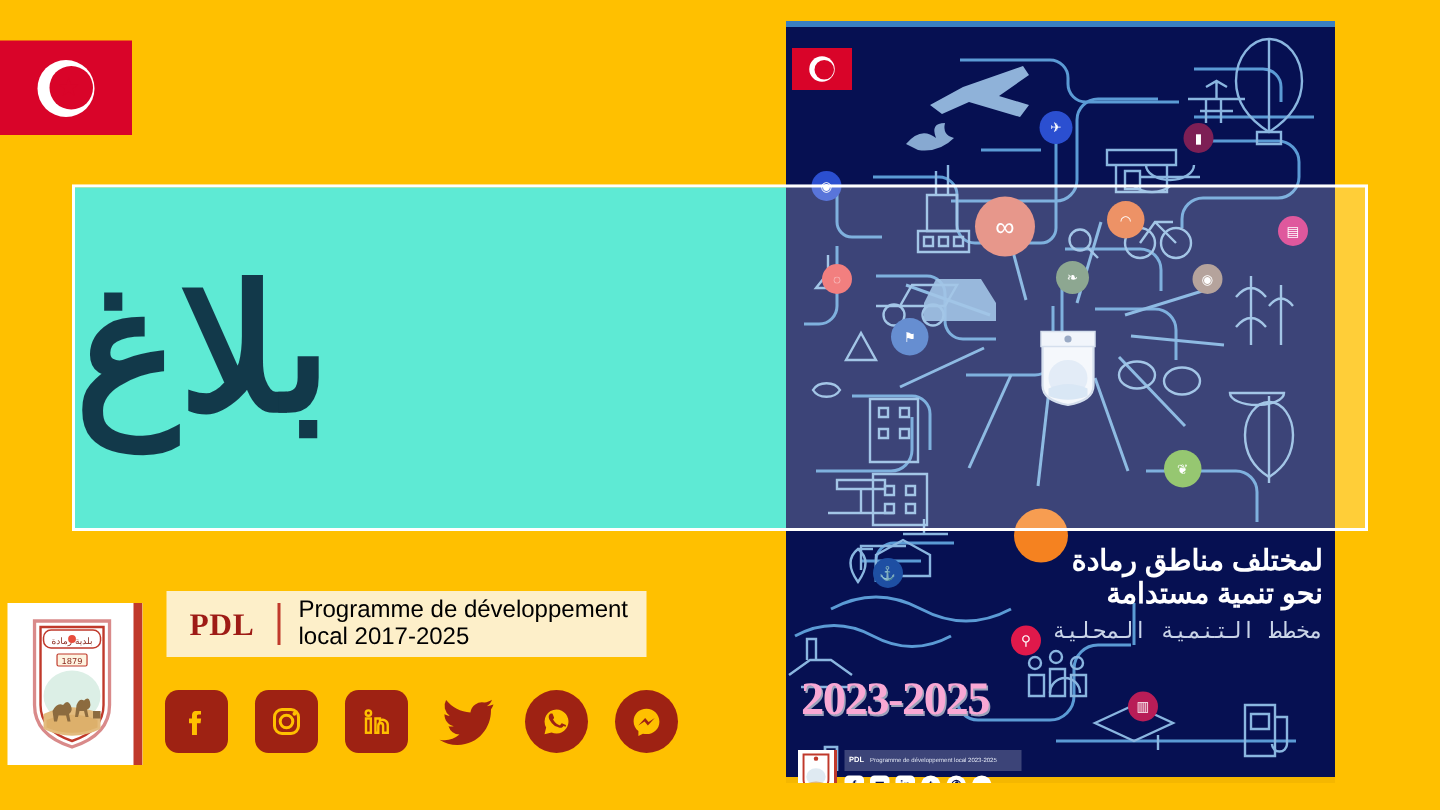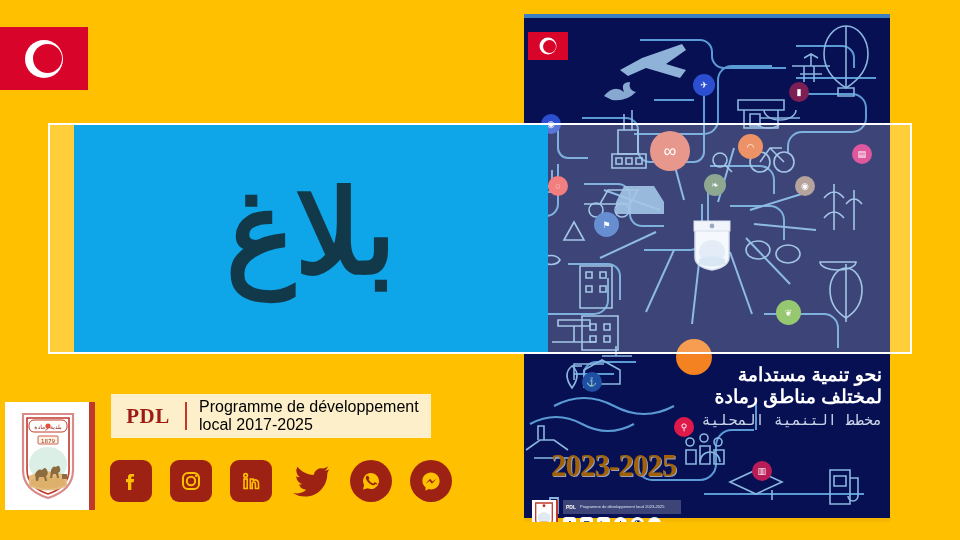--- a/index.html
+++ b/index.html
@@ -27,22 +27,22 @@
 
   
   #highlight-band{
     position:absolute;left:48px;top:123px;width:864px;height:231px;
     box-sizing:border-box;border:2px solid #ffffff;
     background:rgba(255,255,255,0.22);
     pointer-events:none;z-index:30;
   }
   #headline-panel{
     position:absolute;left:50px;top:125px;width:474px;height:227px;
-    background:#0ea5e9;z-index:31;
-    display:flex;align-items:center;justify-content:center;margin-left:24px;
+    background:#5eead4;z-index:31;
+    display:flex;align-items:center;justify-content:flex-start;
   }
   #headline-text{
     color:#12394a;font-weight:bold;font-size:116px;line-height:1;
     direction:rtl;letter-spacing:-2px;
     transform:translateY(-6px);
   }
 
   
   #muni-logo{
     position:absolute;left:5px;top:402px;width:90px;height:108px;
@@ -83,24 +83,23 @@
 
   .badge{position:absolute;border-radius:50%;display:flex;align-items:center;justify-content:center;
          color:#fff;font-size:9px;}
 
   #poster-sun{position:absolute;left:152px;top:325px;width:36px;height:36px;border-radius:50%;background:#f58220;z-index:6;}
 
   #poster-title-wrap{position:absolute;right:8px;top:350px;width:230px;text-align:right;direction:rtl;z-index:8;}
   .poster-title{color:#ffffff;font-weight:bold;font-size:19px;line-height:1.15;}
   .poster-sub{color:#c9d4e8;font-size:15px;margin-top:3px;font-family:Liberation Mono, monospace;}
   #poster-years{
-    position:absolute;left:10px;top:434px;color:#a16207;font-weight:bold;
+    position:absolute;left:10px;top:434px;color:#f9a8d4;font-weight:bold;
     font-size:31px;font-family:"Liberation Serif",serif;letter-spacing:-1px;z-index:8;
     text-shadow:1px 1px 0 #9aa2bb;
-    margin-left:17px;
   }
 
   #poster-footer{position:absolute;left:8px;top:486px;display:flex;align-items:flex-start;gap:5px;z-index:9;}
   #pf-logo{width:26px;height:32px;background:#fff;position:relative;}
   #pf-logo .red-bar{position:absolute;right:0;top:0;width:2px;height:100%;background:#c0392b;}
   #pf-right{display:flex;flex-direction:column;gap:3px;}
   #pf-pdl{width:118px;height:14px;background:rgba(255,255,255,.22);display:flex;align-items:center;gap:4px;padding-left:3px;box-sizing:border-box;}
   #pf-pdl .t{font-size:5px;color:#fff;font-weight:bold;}
   #pf-pdl .d{font-size:4px;color:#dfe4f2;line-height:1.1;}
   #pf-social{display:flex;gap:4px;}
@@ -262,22 +261,22 @@
 
     <svg class="center-shield" viewBox="0 0 40 52">
       <path d="M3 4 h34 v34 q0 10 -17 13 q-17 -3 -17 -13z" fill="#f2f6fb" stroke="#c9d6e8" stroke-width="1.5"></path>
       <rect x="2" y="2" width="36" height="10" fill="#eef3fa" stroke="#c9d6e8" stroke-width="1"></rect>
       <circle cx="20" cy="7" r="2.4" fill="#7e93b5"></circle>
       <ellipse cx="20" cy="33" rx="13" ry="12" fill="#dbe7f5"></ellipse>
       <path d="M7 40 q13 -6 26 0 v5 q-13 5 -26 0z" fill="#cfe0f2"></path>
     </svg>
 
     <div id="poster-title-wrap">
+      <div class="poster-title">لمختلف مناطق رمادة</div>
       <div class="poster-title">نحو تنمية مستدامة</div>
-      <div class="poster-title">لمختلف مناطق رمادة</div>
       <div class="poster-sub">مخطط التنمية المحلية</div>
     </div>
 
     <div id="poster-years">2023-2025</div>
 
     <div id="poster-footer">
       <div id="pf-logo">
         <div class="red-bar"></div>
         <svg viewBox="0 0 26 32" width="24" height="30">
           <path d="M4 3 h18 v18 q0 7 -9 9 q-9 -2 -9 -9z" fill="#fff" stroke="#c0392b" stroke-width="1.4"></path>

